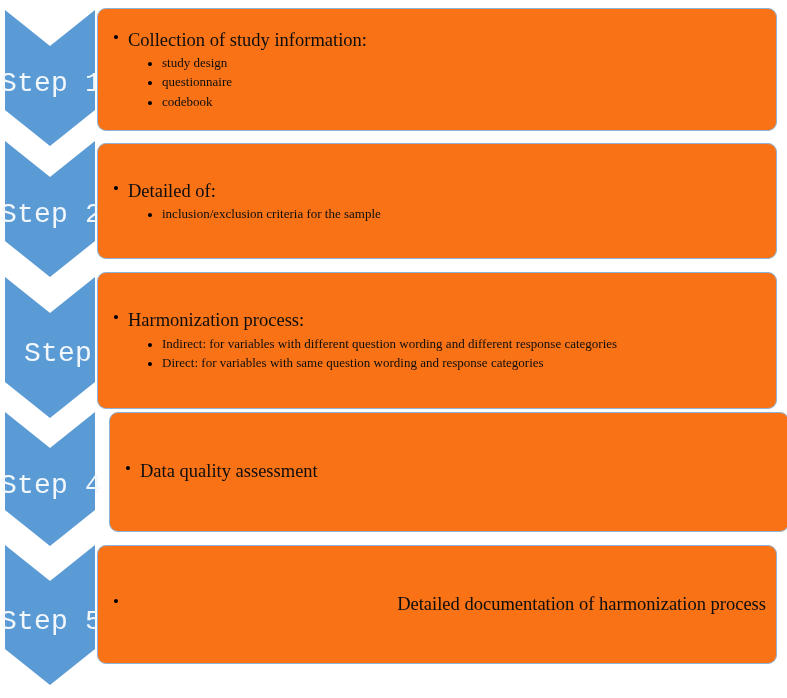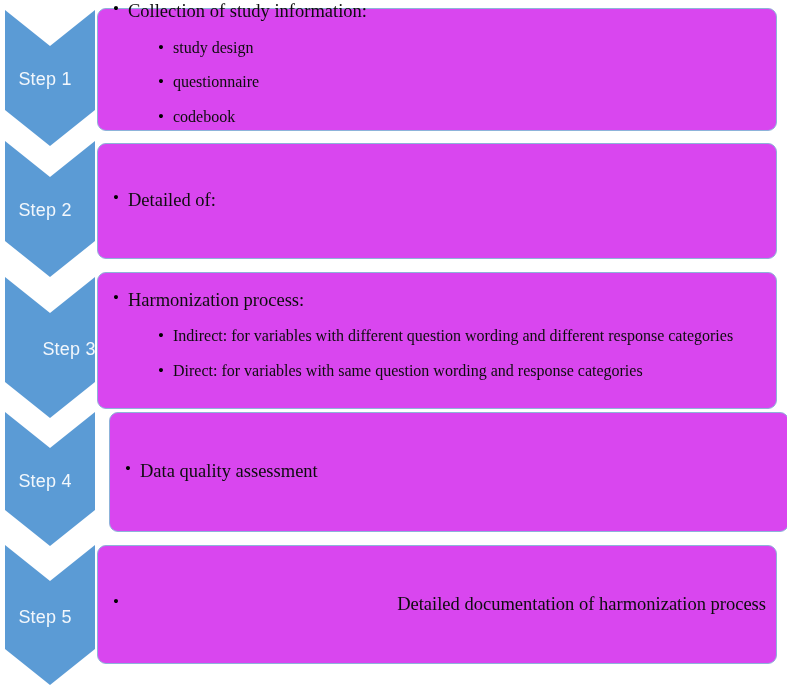--- a/index.html
+++ b/index.html
@@ -31,35 +31,35 @@
     width: 100%;
     height: 100%;
     display: block;
   }
   .chevron-label {
     position: absolute;
     left: 0;
     width: 90px;
     text-align: center;
     color: #f2f7fc;
-    font-family: Liberation Sans, sans-serif;
-    font-size: 18px;
+    font-family: Liberation Mono, monospace;
+    font-size: 28px;
     line-height: 1;
     letter-spacing: 0.2px;
     white-space: nowrap;
     pointer-events: none;
   }
 
   
   .step-box {
     position: absolute;
     left: 97px;
     width: 680px;
     box-sizing: border-box;
-    background: #d946ef;
+    background: #f97316;
     border: 1px solid #8db3d9;
     border-radius: 9px;
     display: flex;
     flex-direction: column;
     justify-content: center;
     padding: 4px 10px 4px 14px;
   }
 
   ul.bullets {
     list-style: none;
@@ -87,22 +87,22 @@
     color: #000000;
   }
   ul.sub {
     list-style: none;
     margin: 0;
     padding: 0 0 0 18px;
   }
   ul.sub > li {
     position: relative;
     padding-left: 15px;
-    margin: 12px;
-    font-size: 16px;
+    margin: 1px;
+    font-size: 13px;
     line-height: 1.42;
     color: #0d0d0d;
   }
   ul.sub > li::before {
     content: "\2022";
     position: absolute;
     left: 0px;
     top: -1px;
     font-size: 17px;
     line-height: 1.42;
@@ -135,20 +135,21 @@
       <svg class="chevron-shape" viewBox="0 0 90 136" preserveAspectRatio="none">
         <polygon points="0,0 45,36 90,0 90,100 45,136 0,100" fill="#5b9bd5"></polygon>
       </svg>
     </div>
     <div class="chevron-label" style="top: 201px;">Step 2</div>
     <div class="step-box" style="top: 143px; height: 116px;">
       <ul class="bullets">
         <li>
           <span class="btext">Detailed of:</span>
           <ul class="sub">
+            <li>inclusion/exclusion criteria for the sample</li>
           </ul>
         </li>
       </ul>
     </div>
     <div class="chevron" style="top: 277px; height: 141px;">
       <svg class="chevron-shape" viewBox="0 0 90 141" preserveAspectRatio="none">
         <polygon points="0,0 45,36 90,0 90,105 45,141 0,105" fill="#5b9bd5"></polygon>
       </svg>
     </div>
     <div class="chevron-label" style="top: 340px; margin-left: 24px;">Step 3</div>

